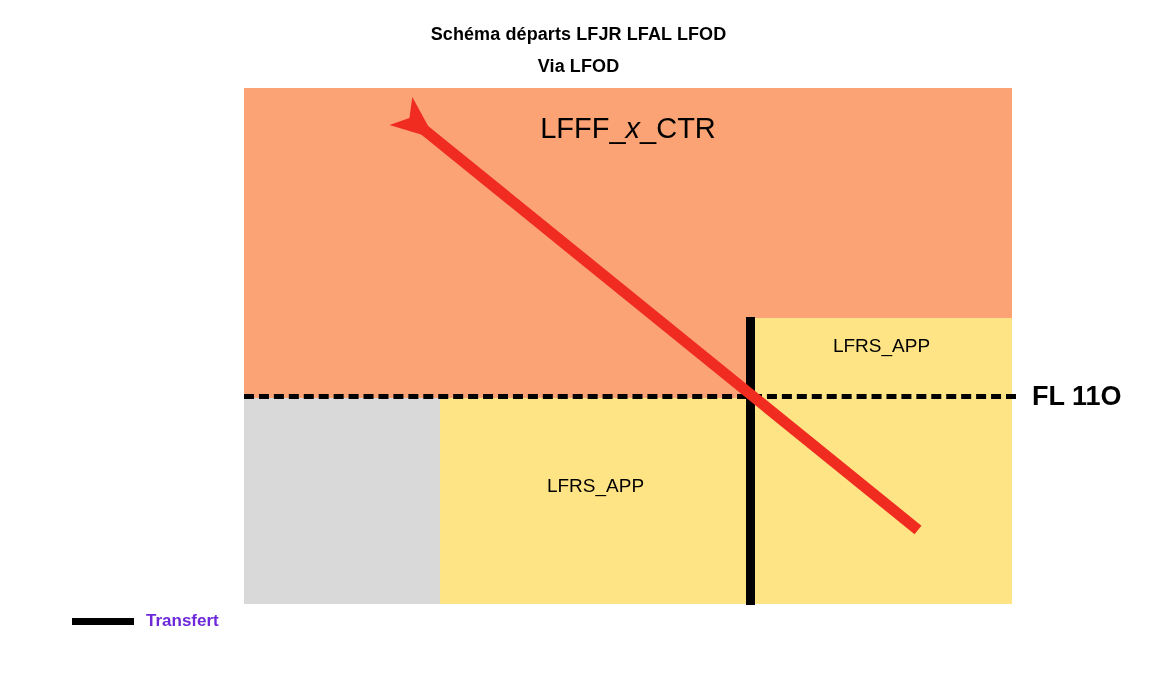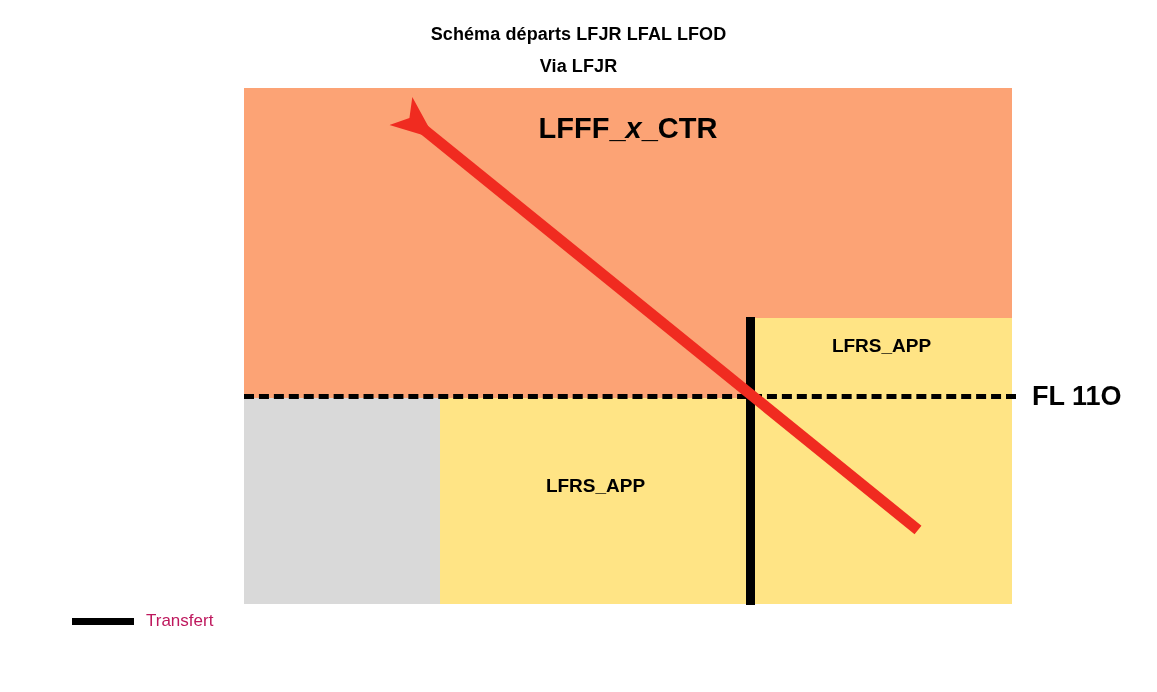--- a/index.html
+++ b/index.html
@@ -69,21 +69,21 @@
     top: 398px;
     width: 572px;
     height: 206px;
     background: #FFE485;
   }
 
   
   .zone-label {
     position: absolute;
     color: #000000;
-    font-weight: bold;
+    font-weight: normal;
     white-space: nowrap;
   }
   #label-ctr {
     left: 244px;
     top: 112px;
     width: 768px;
     text-align: center;
     font-size: 29px;
   }
   #label-ctr .ital { font-style: italic; }
@@ -181,31 +181,31 @@
     position: absolute;
     left: 0;
     top: 4px;
     width: 62px;
     height: 0;
     border-top: 4px dashed #000000;
   }
   .legend-text {
     margin-left: 12px;
     font-size: 17px;
-    font-weight: normal;
-    color: #be185d;
+    font-weight: bold;
+    color: #6d28d9;
     white-space: nowrap;
   }
 </style>
 </head>
 <body>
 
 <div id="title-block">
   <span id="title-line-1">Schéma départs LFJR LFAL LFOD</span>
-  <span id="title-line-2">Via LFJR</span>
+  <span id="title-line-2">Via LFOD</span>
 </div>
 
 <div id="diagram">
 
   <div class="zone" id="zone-ctr"></div>
   <div class="zone" id="zone-lfrs-upper"></div>
   <div class="zone" id="zone-lfpm"></div>
   <div class="zone" id="zone-lfrs-lower"></div>
 
   <div class="zone-label" id="label-ctr"><span>LFFF_</span><span class="ital">x</span><span>_CTR</span></div>

